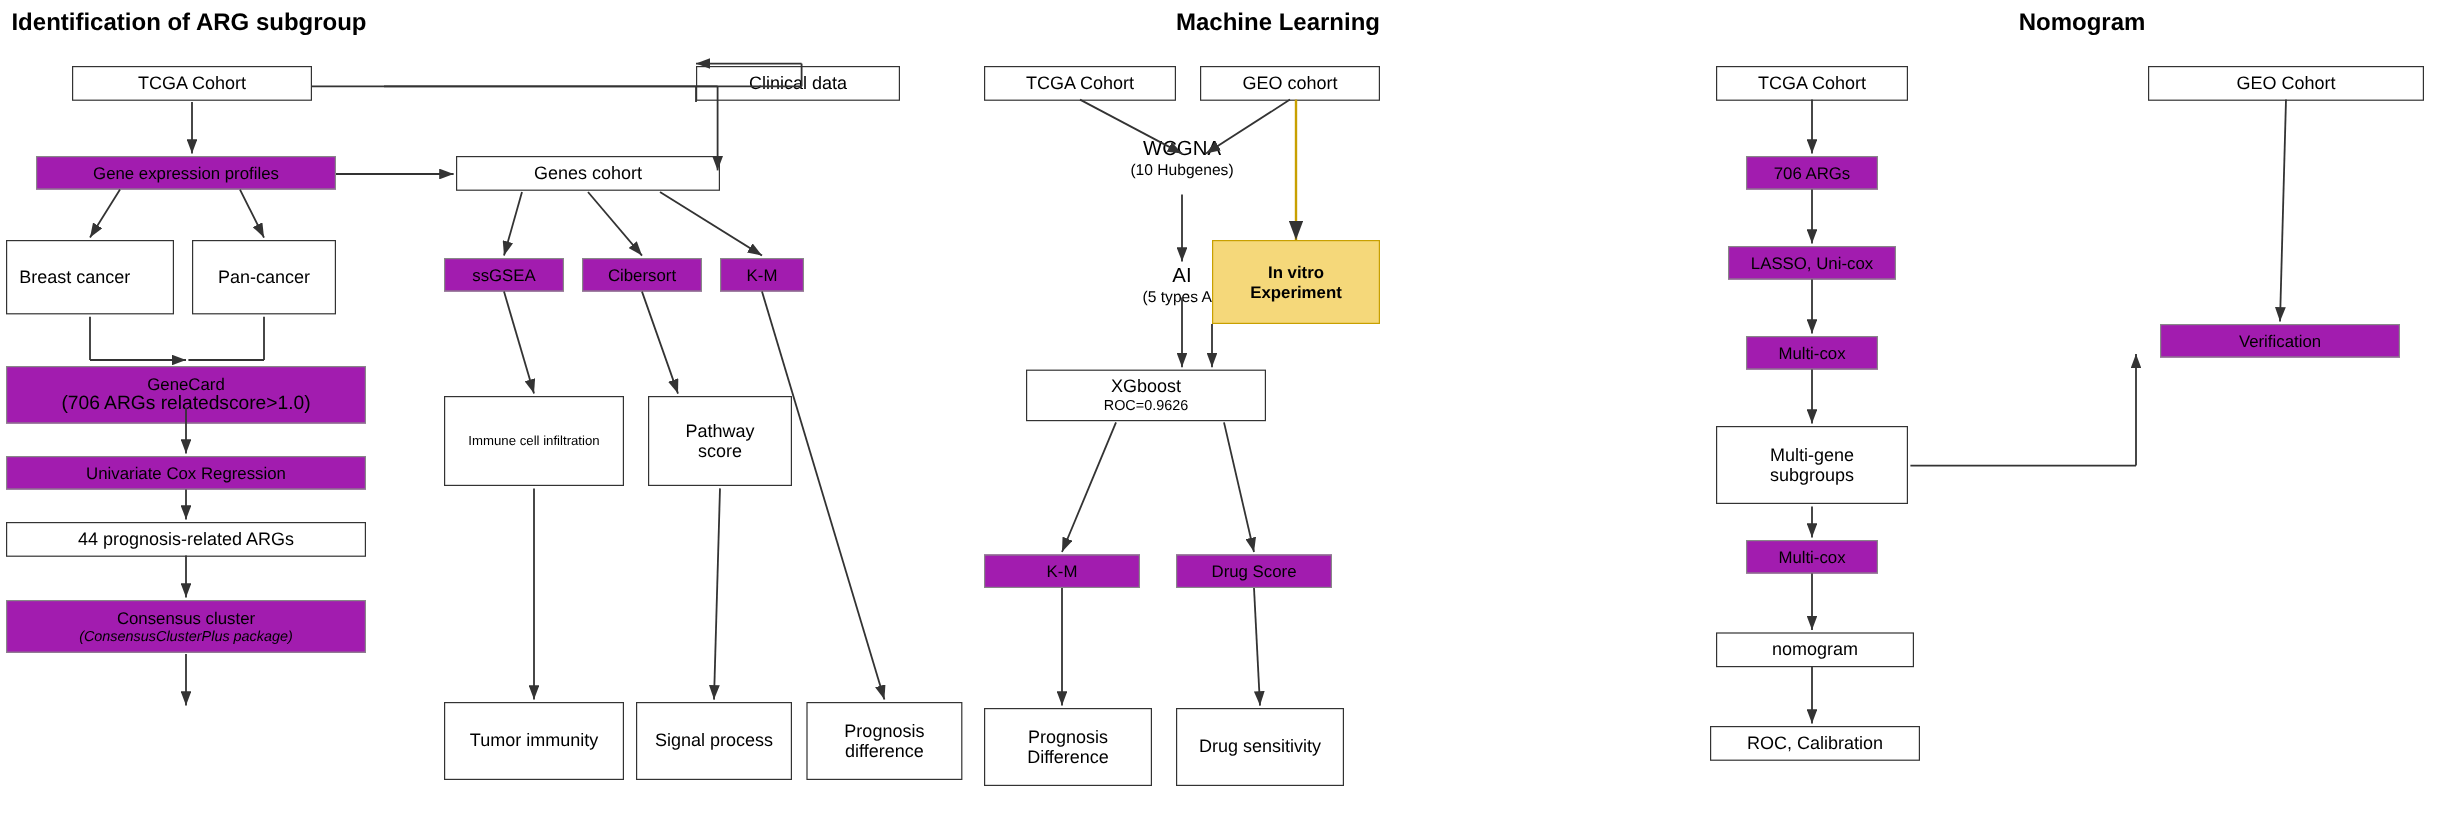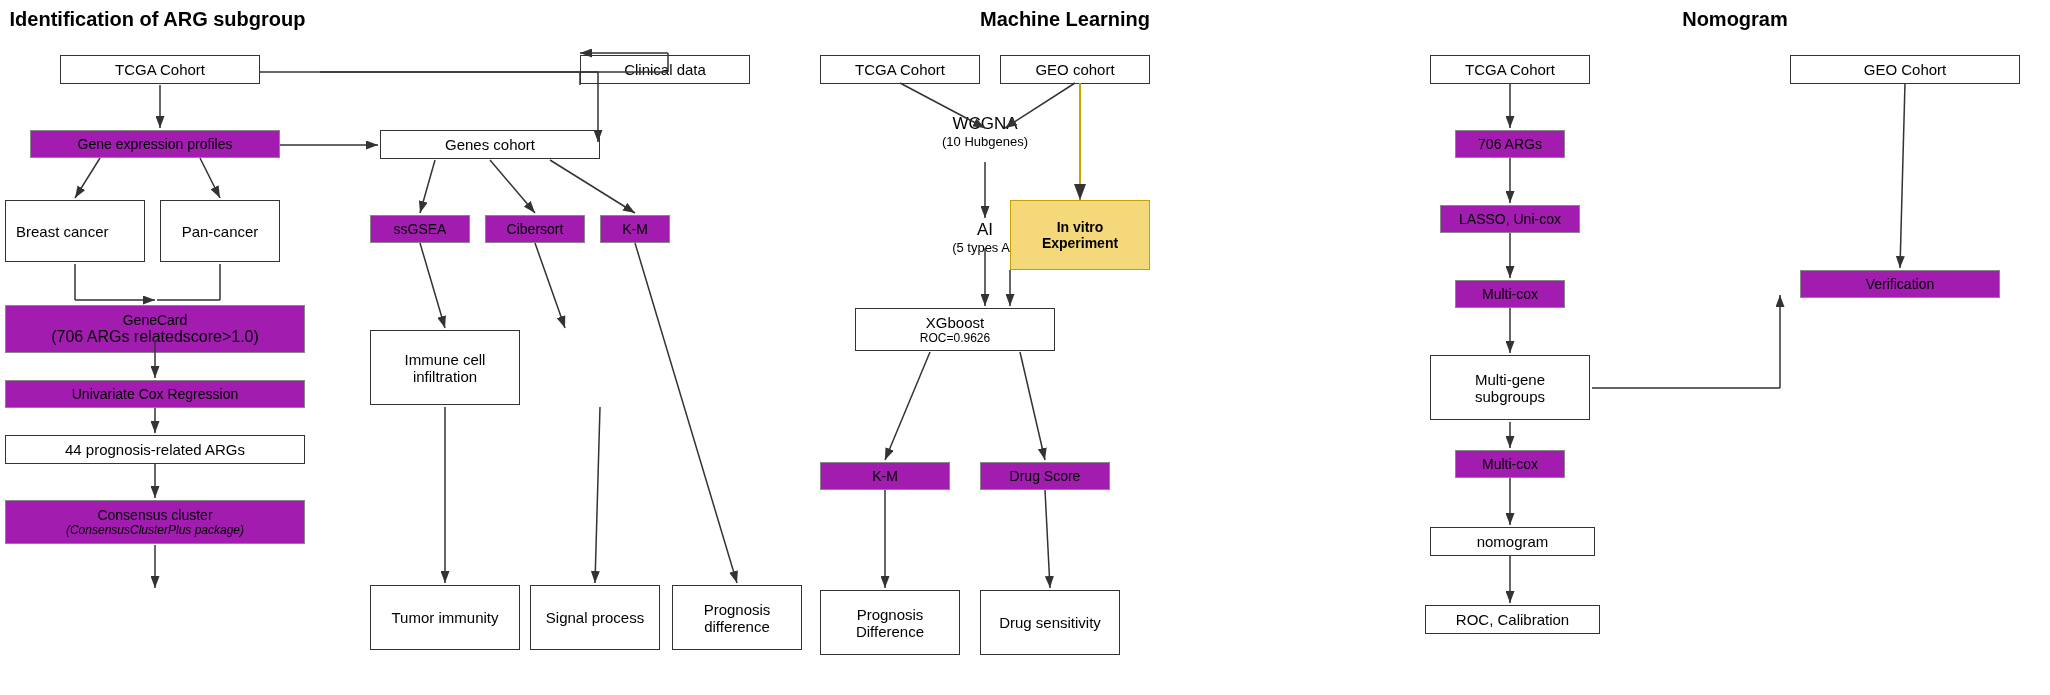--- a/index.html
+++ b/index.html
@@ -112,24 +112,27 @@
   </div>
 
   <div class="box-gray" style="left:485px; top:215px; width:100px;">
     <span>Cibersort</span>
   </div>
 
   <div class="box-gray" style="left:600px; top:215px; width:70px;">
     <span>K-M</span>
   </div>
 
-  <div class="box" style="left:370px; top:330px; width:150px; height:75px; display:flex; align-items:center; justify-content:center; text-align:center; font-size:15px;">
+  <div class="box" style="left:370px; top:330px; width:150px; height:75px; display:flex; align-items:center; justify-content:center; text-align:center; font-size:11px;">
     <span>Immune cell infiltration</span>
   </div>
 
+  <div class="box" style="left:540px; top:330px; width:120px; height:75px; display:flex; align-items:center; justify-content:center; text-align:center; font-size:15px;">
+    <span>Pathway score</span>
+  </div>
 
   <div class="box" style="left:370px; top:585px; width:150px; height:65px; display:flex; align-items:center; justify-content:center;">
     <span>Tumor immunity</span>
   </div>
 
   <div class="box" style="left:530px; top:585px; width:130px; height:65px; display:flex; align-items:center; justify-content:center;">
     <span>Signal process</span>
   </div>
 
   <div class="box" style="left:672px; top:585px; width:130px; height:65px; display:flex; align-items:center; justify-content:center; text-align:center;">

